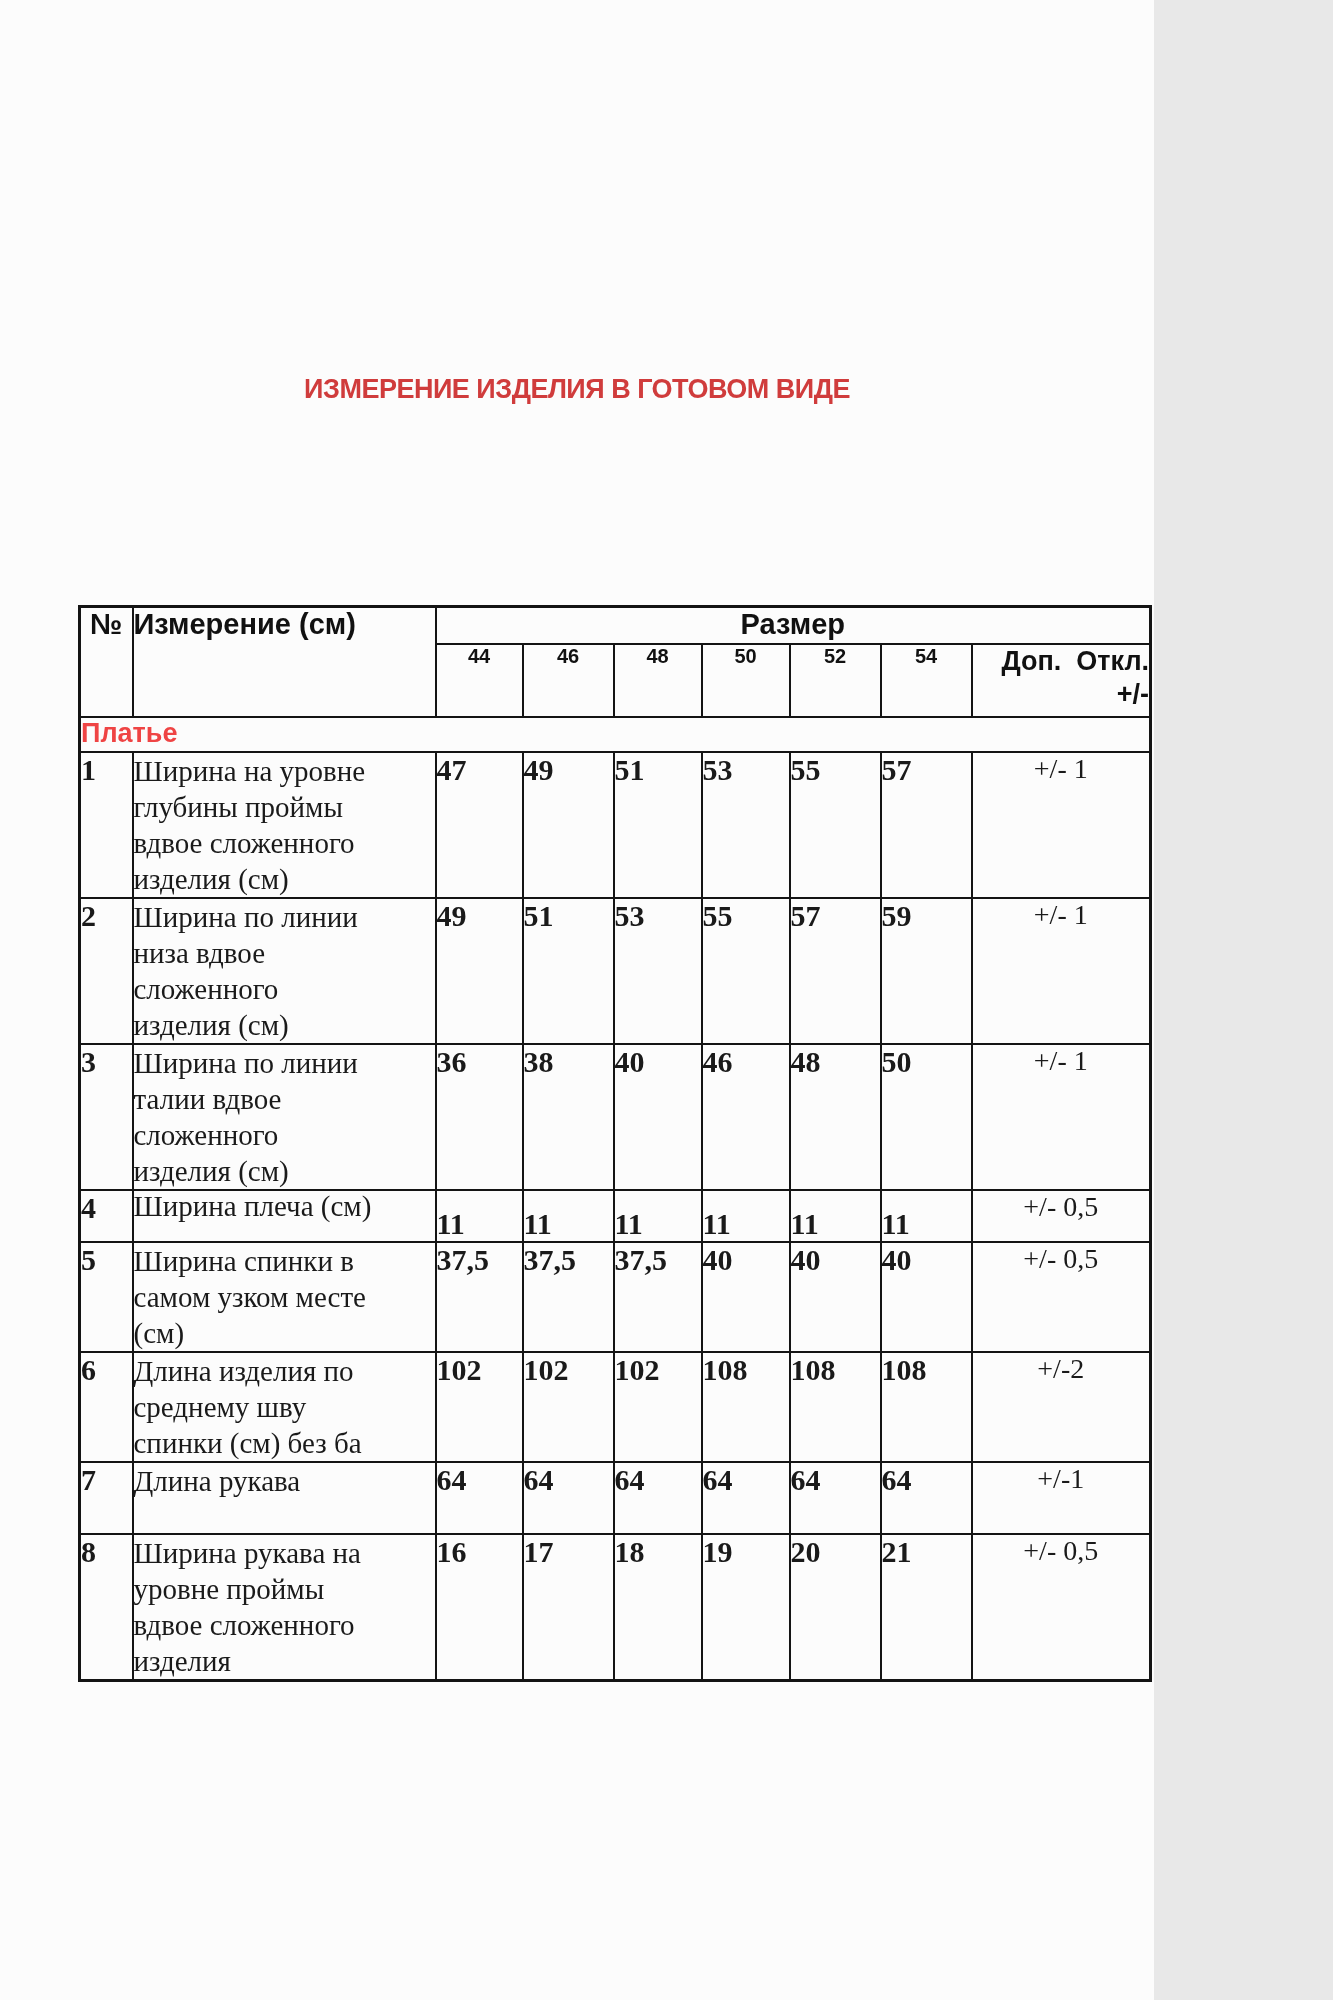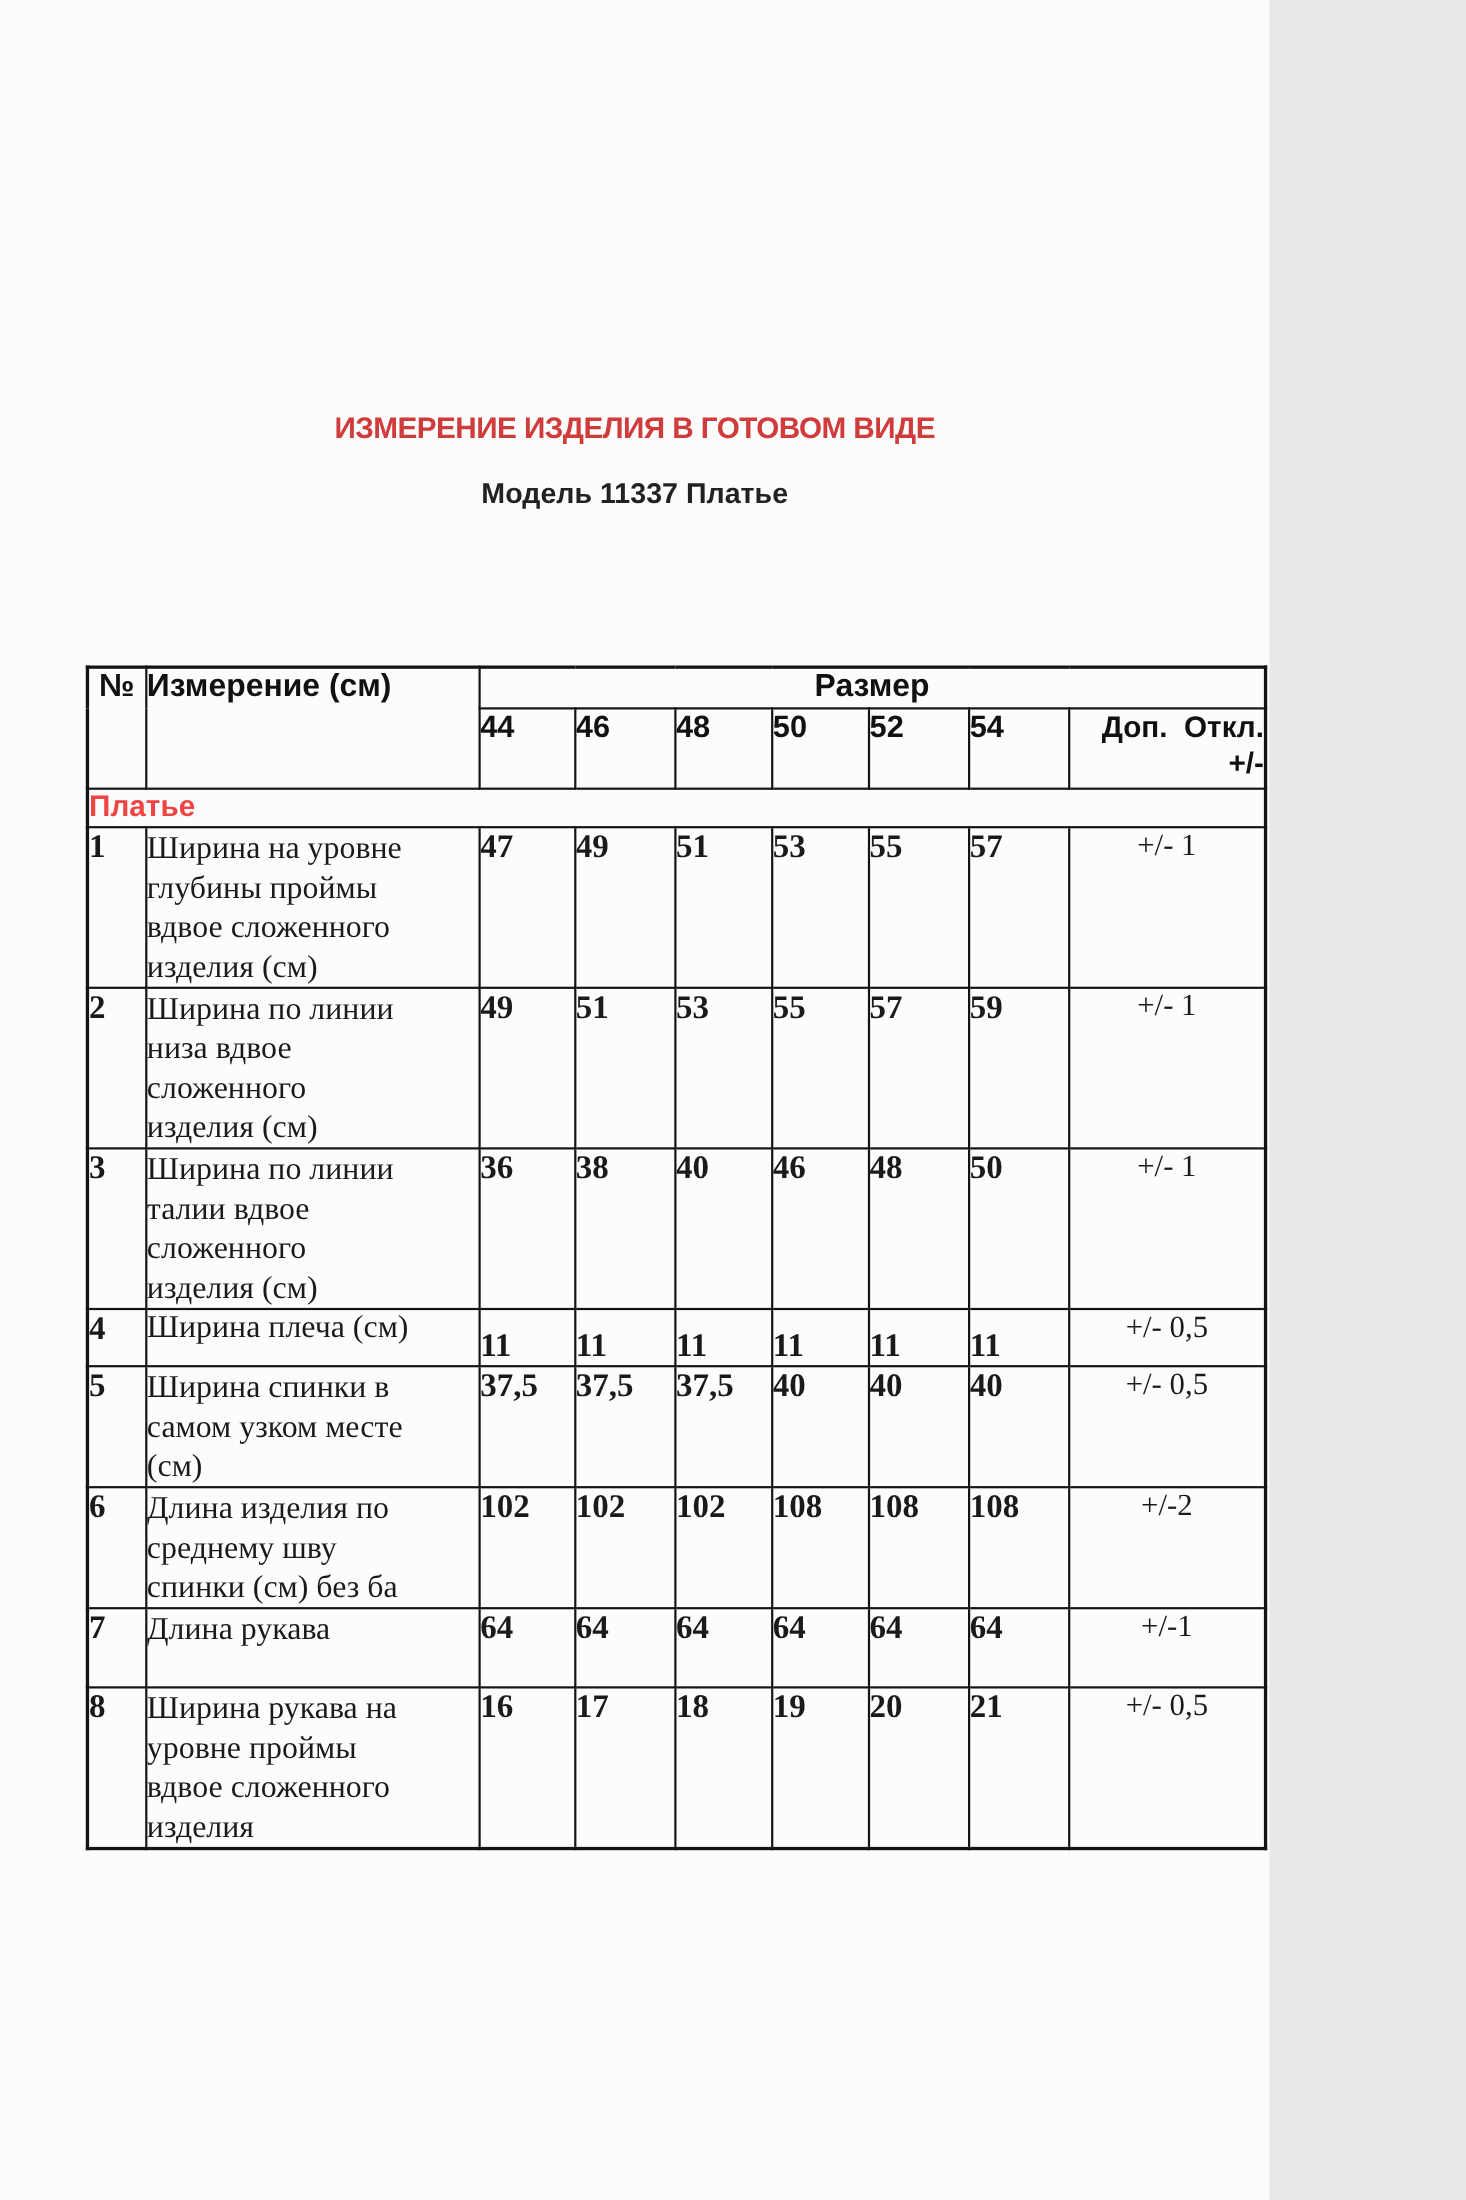--- a/index.html
+++ b/index.html
@@ -42,21 +42,21 @@
   }
   
   th.hdr{
     font-family:"Liberation Sans",sans-serif;
     font-weight:bold;font-size:29px;color:#111;
     text-align:left;
   }
   th.th-num{text-align:center;padding-top:5px;}
   th.th-measure{padding:5px 0 0 14px;}
   th.th-size-group{text-align:center;padding-top:3px;}
-  th.th-size{text-align:left;padding-top:8px;font-size:28px;margin-top:40px;}
+  th.th-size{text-align:center;padding-top:8px;font-size:20px;margin-top:40px;}
   th.th-tol{
     text-align:right;padding-top:6px;
     font-size:27px;line-height:33px;
     white-space:pre-wrap;
   }
   
   td.section{
     font-family:"Liberation Sans",sans-serif;
     font-weight:bold;font-size:27px;
     color:#ef4444;
@@ -90,21 +90,20 @@
   tr.compact td.num{padding-top:0;}
   tr.compact td.val{padding-top:16px;}
   tr.compact td.tol{padding-top:0;}
 </style>
 </head>
 <body>
 
 <div class="page">
 
   <div class="doc-title">ИЗМЕРЕНИЕ ИЗДЕЛИЯ В ГОТОВОМ ВИДЕ</div>
-  <div class="doc-subtitle">Модель 11337 Платье</div>
 
   <table class="meas">
     <colgroup>
       <col style="width:53px">
       <col style="width:303px">
       <col style="width:87px">
       <col style="width:91px">
       <col style="width:88px">
       <col style="width:88px">
       <col style="width:91px">

